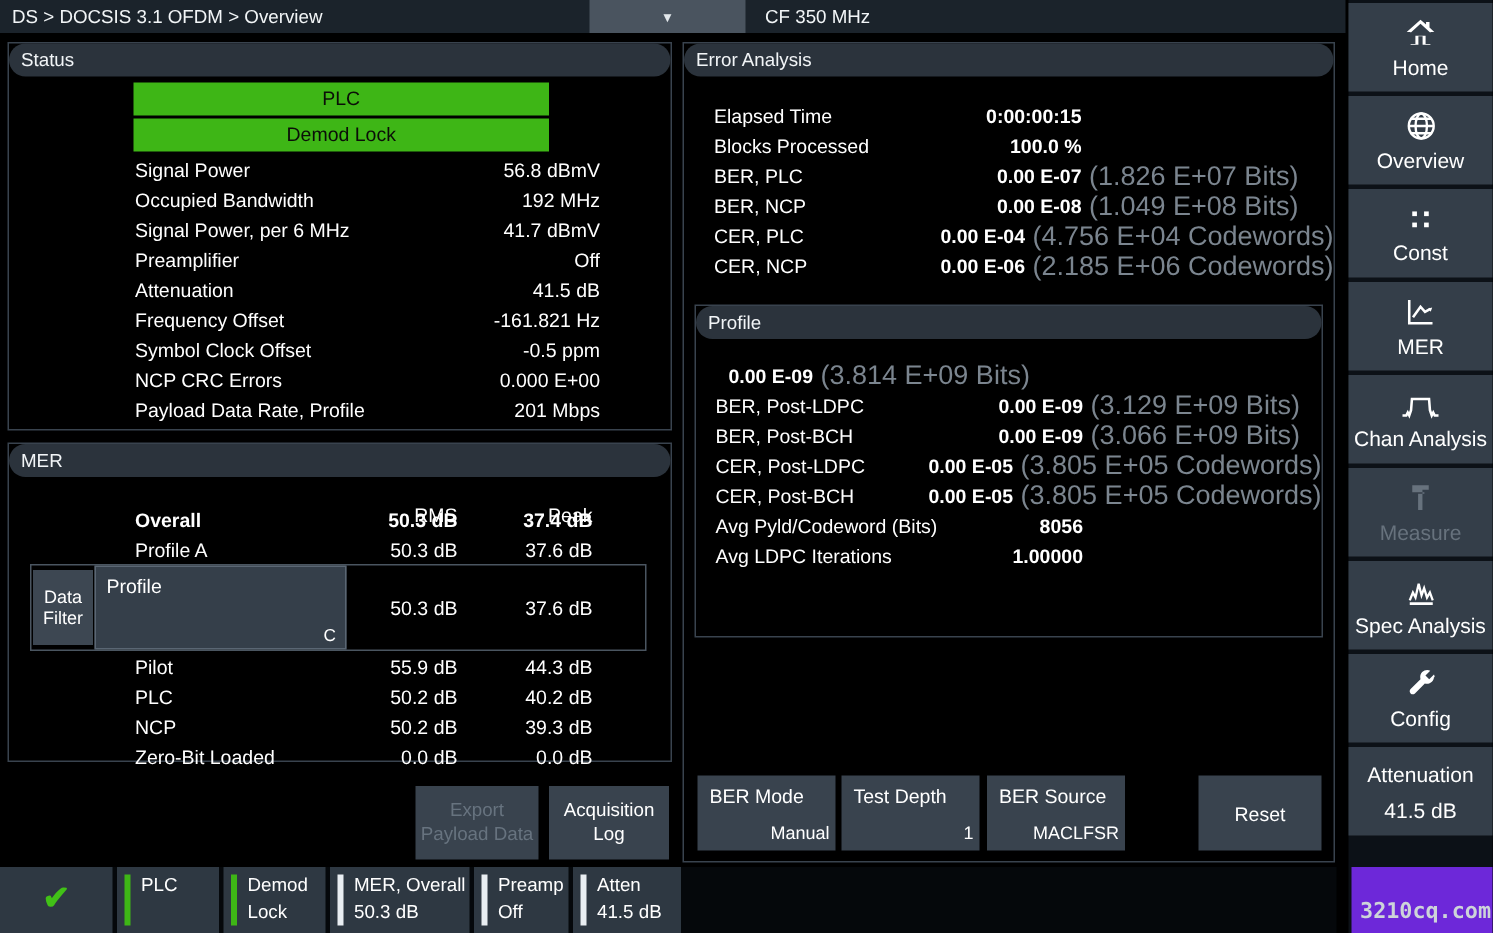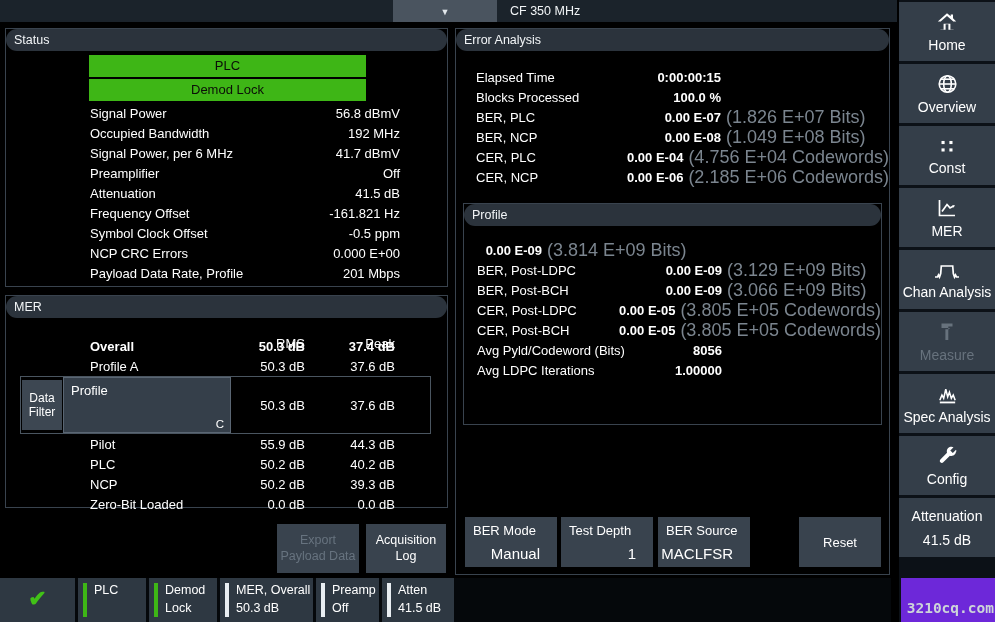--- a/index.html
+++ b/index.html
@@ -50,21 +50,21 @@
   .err-row { display:flex; height:20px; align-items:center; padding-left:20px; white-space:nowrap; }
   .err-row .lbl { width:180px; }
   .err-row .val { width:65px; text-align:right; font-weight:bold; }
   .err-row .note { margin-left:5px; color:#7b858f; font-size:18px; }
   #profile-sub { position:absolute; left:7px; top:174px; width:419px; height:222px; border:1px solid #39434e; background:#000; }
   #profile-sub .err-rows { padding-top:14px; }
   #profile-sub .err-row { padding-left:13px; }
   #profile-sub .err-row .lbl { width:180px; }
   .ber-btn { position:absolute; top:488px; width:92px; height:50px; background:#39434e; cursor:default; }
   .ber-btn .bl { position:absolute; left:8px; top:6px; font-size:13px; }
-  .ber-btn .bv { position:absolute; right:17px; bottom:5px; font-size:15px; }
+  .ber-btn .bv { position:absolute; right:4px; bottom:5px; font-size:12px; }
   #btn-bermode { left:9px; } #btn-testdepth { left:105px; } #btn-bersource { left:202px; }
   #btn-reset { position:absolute; left:343px; top:488px; width:82px; height:50px; background:#39434e; display:flex; align-items:center; justify-content:center; font-size:13px; cursor:default; }
   
   .sidebar { position:absolute; left:899px; top:0; width:96px; height:622px; background:#0c1117; }
   .side-btn { position:absolute; left:0; width:96px; height:59px; background:#343e49; display:flex; flex-direction:column; align-items:center; justify-content:center; gap:3px; font-size:14px; cursor:default; }
   .side-btn svg { display:block; }
   .side-btn.disabled { color:#67727d; }
   .side-btn .v2 { margin-top:5px; }
   .watermark-strip { position:absolute; left:901px; top:578px; width:94px; height:44px; background:#6d28d9; }
   .watermark { position:absolute; right:1px; bottom:6px; font-family:"DejaVu Sans Mono", monospace; font-size:14.5px; font-weight:bold; color:#cdd4d9; letter-spacing:0px; }
@@ -73,20 +73,21 @@
   .check-btn { position:absolute; left:0; top:0; width:75px; height:44px; background:#2e3842; text-align:center; line-height:42px; font-size:22px; color:#41c117; font-weight:bold; cursor:default; }
   .bb-item { position:absolute; top:0; height:44px; background:#2e3842; padding:4px 4px 0 16px; font-size:12.5px; line-height:1.4; cursor:default; white-space:nowrap; }
   .bb-item .bar { position:absolute; left:5px; top:5px; bottom:5px; width:4px; }
   .bar-green { background:#3eb616; }
   .bar-white { background:#e9eef2; }
 </style>
 </head>
 <body>
 
 <div class="topbar">
+  <div class="breadcrumb">DS &gt; DOCSIS 3.1 OFDM &gt; Overview</div>
   <div class="dropdown-tab">
     <span class="tri">▼</span>
   </div>
   <div class="cf-label">CF 350 MHz</div>
 </div>
 
 <div class="panel" id="status-panel">
   <div class="panel-header">Status</div>
   <div class="banners">
     <div class="banner">PLC</div>

